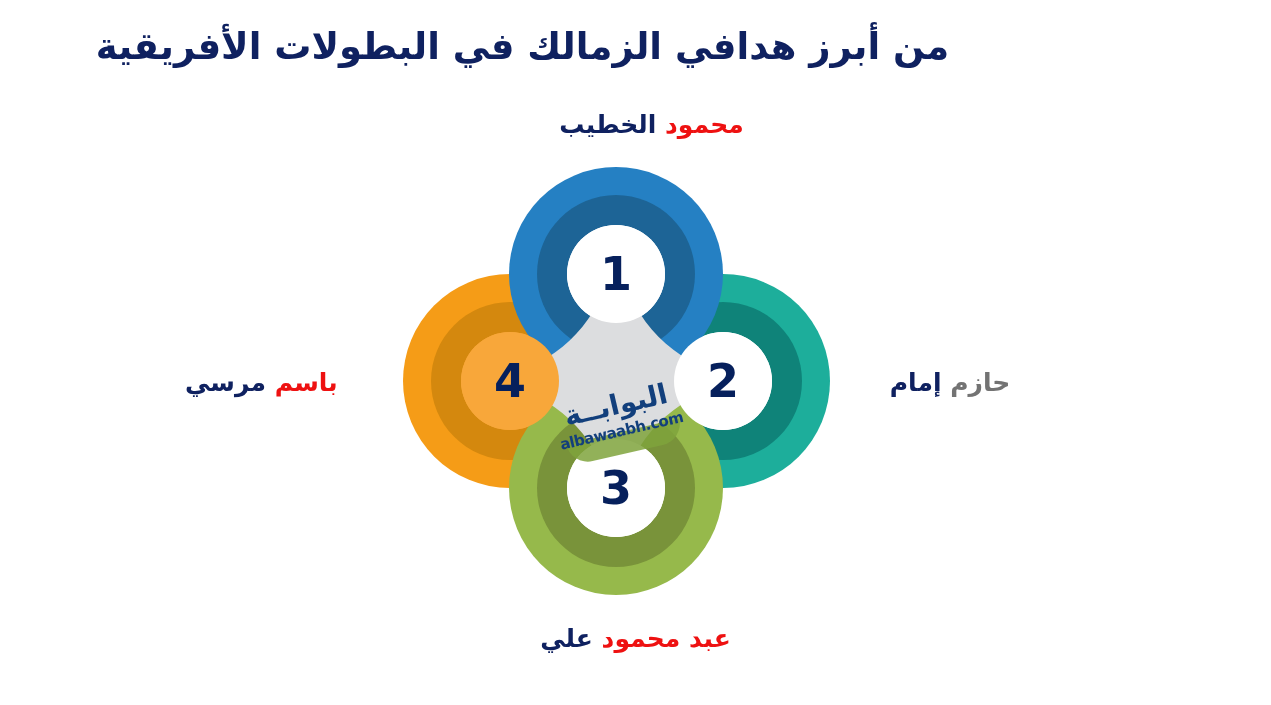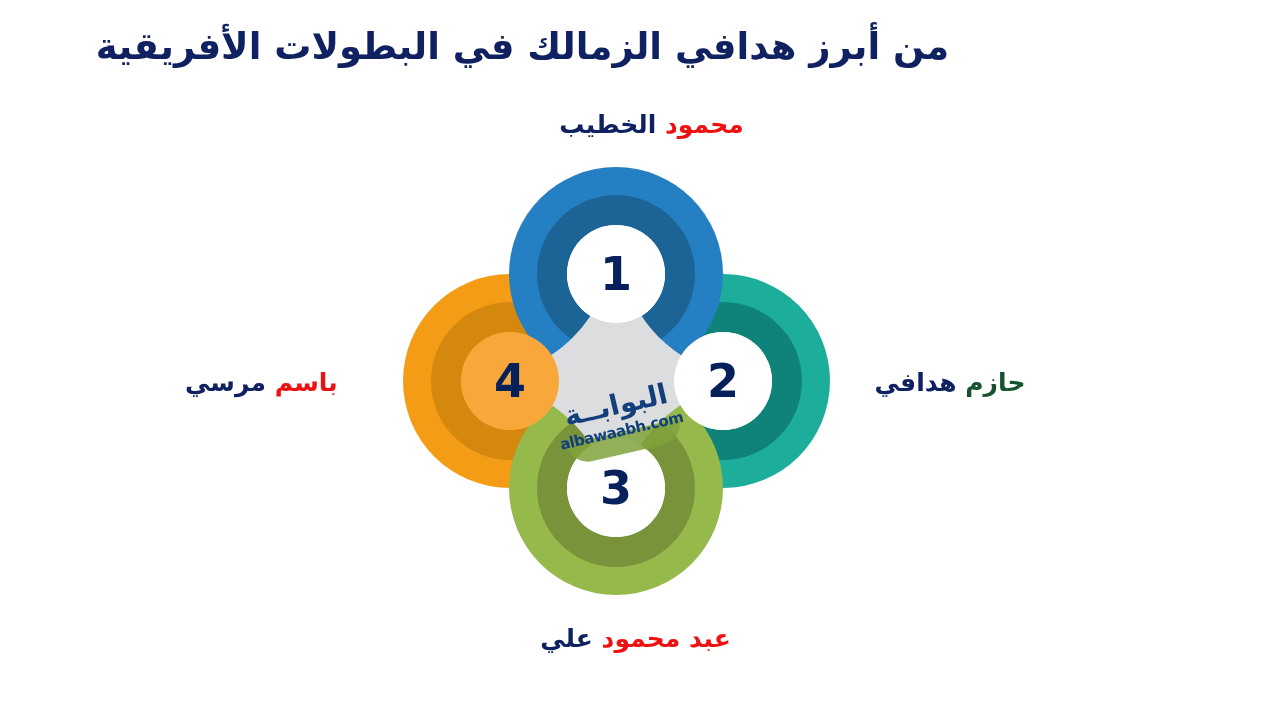--- a/index.html
+++ b/index.html
@@ -148,22 +148,22 @@
 <div id="canvas" style="background: rgb(255, 255, 255);">
 
   <div id="title" style="color: rgb(15, 33, 96);">من أبرز هدافي الزمالك في البطولات الأفريقية</div>
 
   <div class="label" id="label-top">
     <span class="hi" style="color: rgb(238, 17, 17);">محمود</span>
     <span>الخطيب</span>
   </div>
 
   <div class="label" id="label-right">
-    <span class="hi" style="color: #14532d; margin-top: 40px;">حازم</span>
-    <span>هدافي</span>
+    <span class="hi" style="color: #737373; margin-top: 40px;">حازم</span>
+    <span>إمام</span>
   </div>
 
   <div class="label" id="label-left">
     <span class="hi" style="color: rgb(238, 17, 17);">باسم</span>
     <span>مرسي</span>
   </div>
 
   <div class="label" id="label-bottom">
     <span class="hi" style="color: rgb(238, 17, 17);">عبد محمود</span>
     <span>علي</span>

